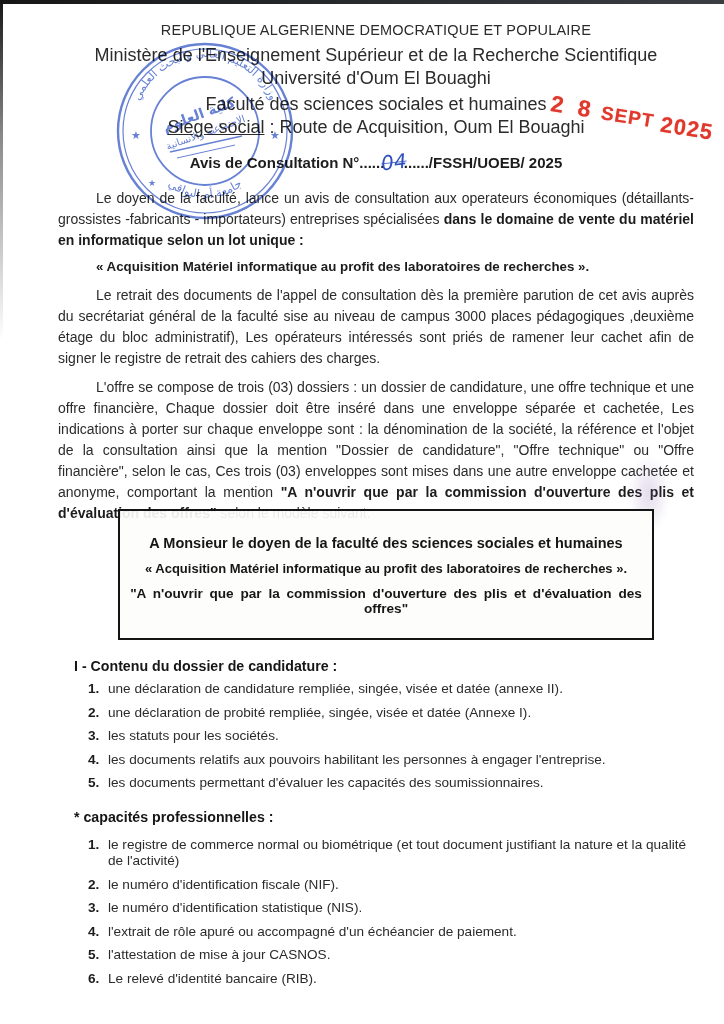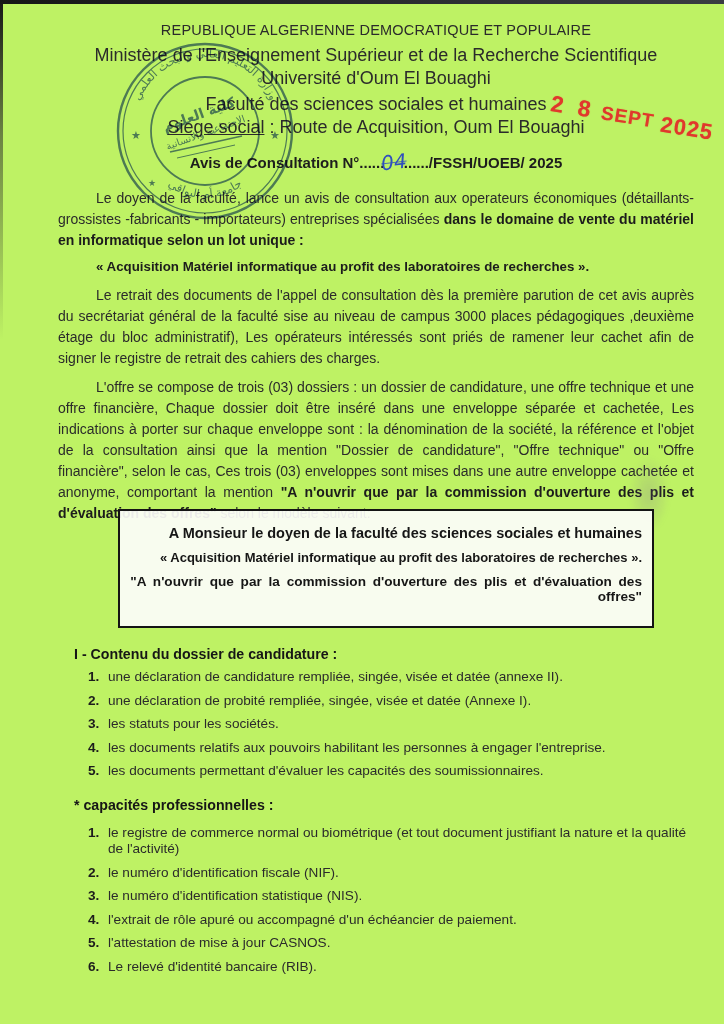--- a/index.html
+++ b/index.html
@@ -1,20 +1,20 @@
 <!DOCTYPE html>
 <html><head>
 <meta charset="utf-8">
 <style>
   html,body{margin:0;padding:0;background:#e8e8e6;}
   .page{
     position:relative;
     width:724px;height:1024px;
     margin:0 auto;
-    background:#bef264;
+    background:#ffffff;
     overflow:hidden;
     font-family:"Liberation Sans",sans-serif;
     color:#2b2b2b;
     box-sizing:border-box;
     padding:22px 30px 0 58px;
   }
   
   .edge-top{position:absolute;top:0;left:0;width:724px;height:4px;background:linear-gradient(90deg,#161616 0%,#2a2c30 55%,#3a3d42 100%);}
   .edge-left{position:absolute;top:0;left:0;width:3px;height:340px;background:linear-gradient(180deg,#161616 0%,rgba(40,40,40,.55) 40%,rgba(90,90,90,0) 100%);}
   .smudge{position:absolute;left:628px;top:455px;width:42px;height:78px;border-radius:50%;
@@ -49,21 +49,21 @@
   .para.first{margin-top:15px;}
   .bseg{font-weight:bold;color:#1c1c1c;}
   .lot-line{margin:5px 0 0 38px;font-size:13.3px;font-weight:bold;color:#1c1c1c;line-height:21px;}
   
   .env-box{
     width:536px;margin:-15px 0 0 60px;box-sizing:border-box;
     border:2px solid #141414;background:rgba(253,253,251,.92);
     position:relative;z-index:1;
     text-align:center;padding:14px 10px 22px;
   }
-  .env-line{font-weight:bold;color:#161616;margin:0 0 9px;text-align:right;}
+  .env-line{font-weight:bold;color:#161616;margin:10px 0 9px;}
   .env-line.l1{font-size:14.5px;}
   .env-line.l2{font-size:14.5px;letter-spacing:.2px;}
   .env-line.l3{font-size:13px;}
   .env-line.l4{font-size:13.6px;margin-bottom:0;word-spacing:3px;}
   
   .sec-title{margin:18px 16px 0;font-size:14.2px;font-weight:bold;color:#161616;}
   .sec-title .underlined{text-align:center;}
   .doc-list{margin:7px 0 0 30px;padding:0;list-style:none;}
   .doc-list li{display:flex;font-size:13.6px;line-height:16px;margin:0 0 7.5px;}
   .doc-list .num{font-weight:bold;width:20px;flex:0 0 20px;color:#1c1c1c;}

